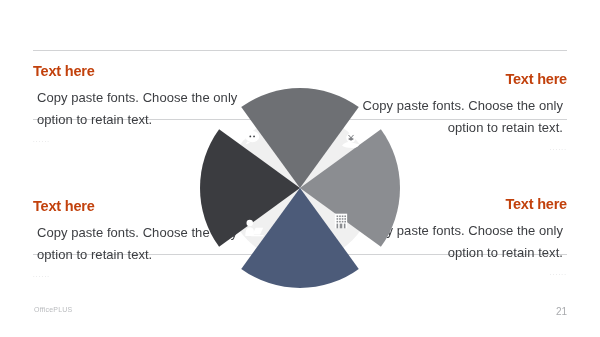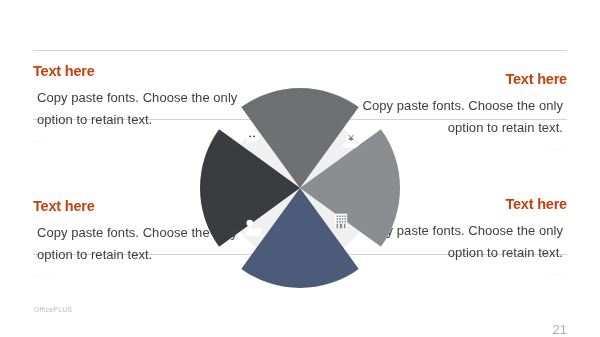--- a/index.html
+++ b/index.html
@@ -101,22 +101,22 @@
     position: absolute;
     left: 34px;
     top: 306px;
     font-size: 7px;
     color: #b9bbbe;
     letter-spacing: 0.2px;
   }
   .footer-page {
     position: absolute;
     right: 33px;
-    top: 322px;
-    font-size: 13px;
+    top: 306px;
+    font-size: 10px;
     color: #a9abae;
   }
 </style>
 </head>
 <body>
 
 <div class="slide">
 
   <div class="rule rule-top"></div>
   <div class="rule rule-tl"></div>

